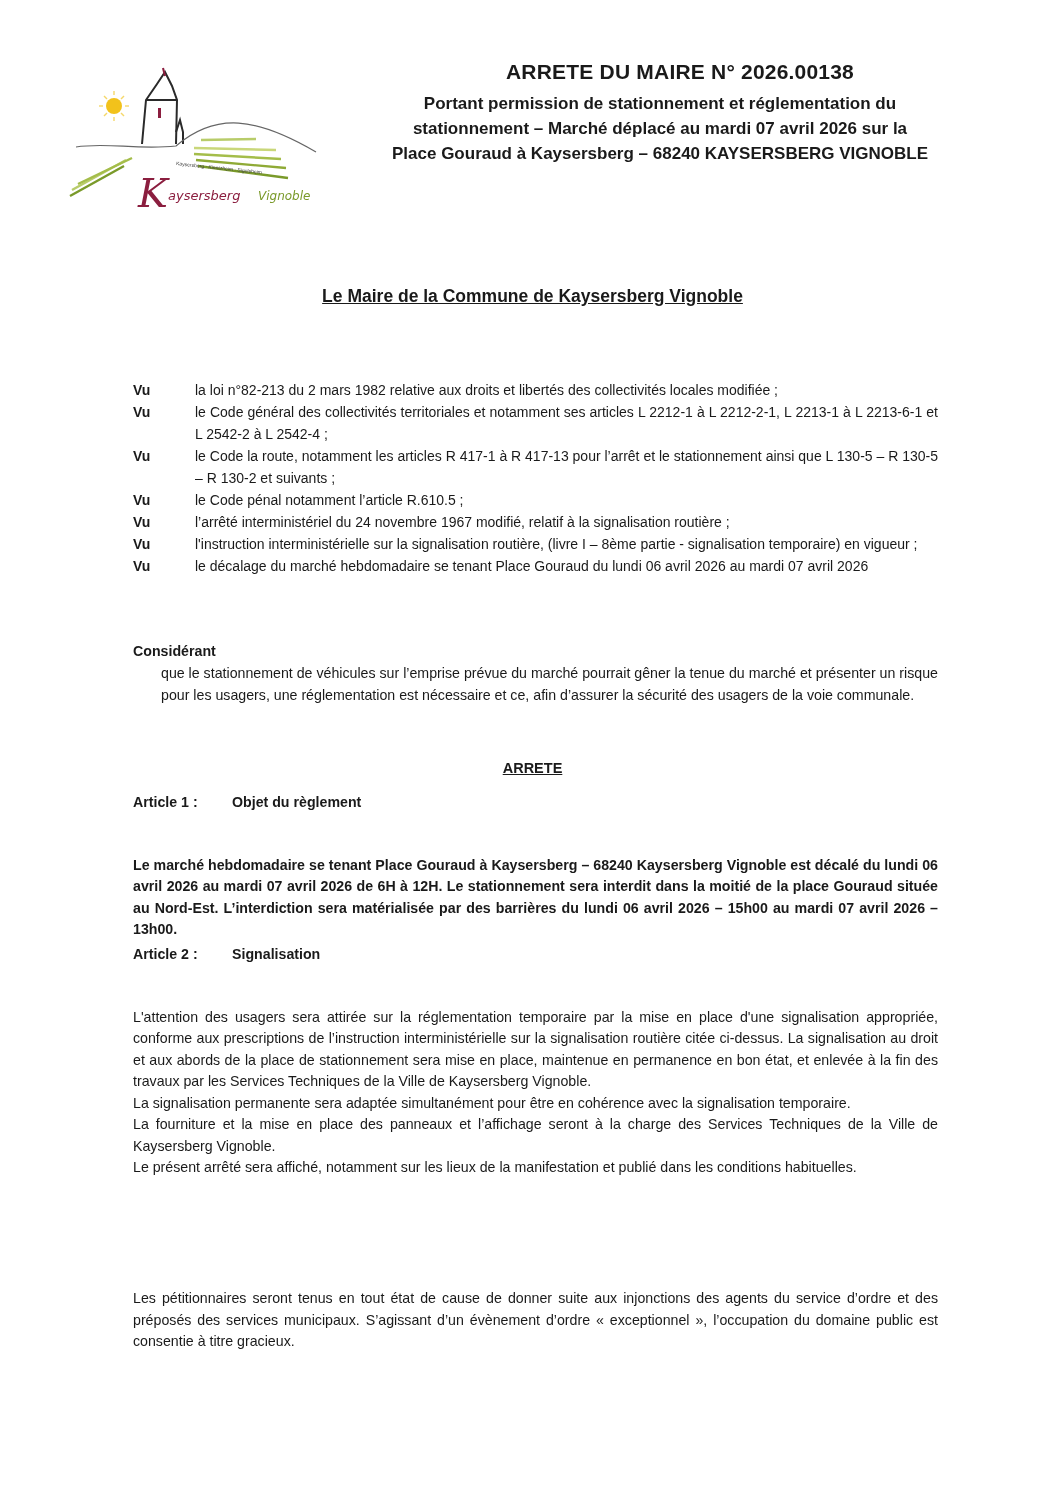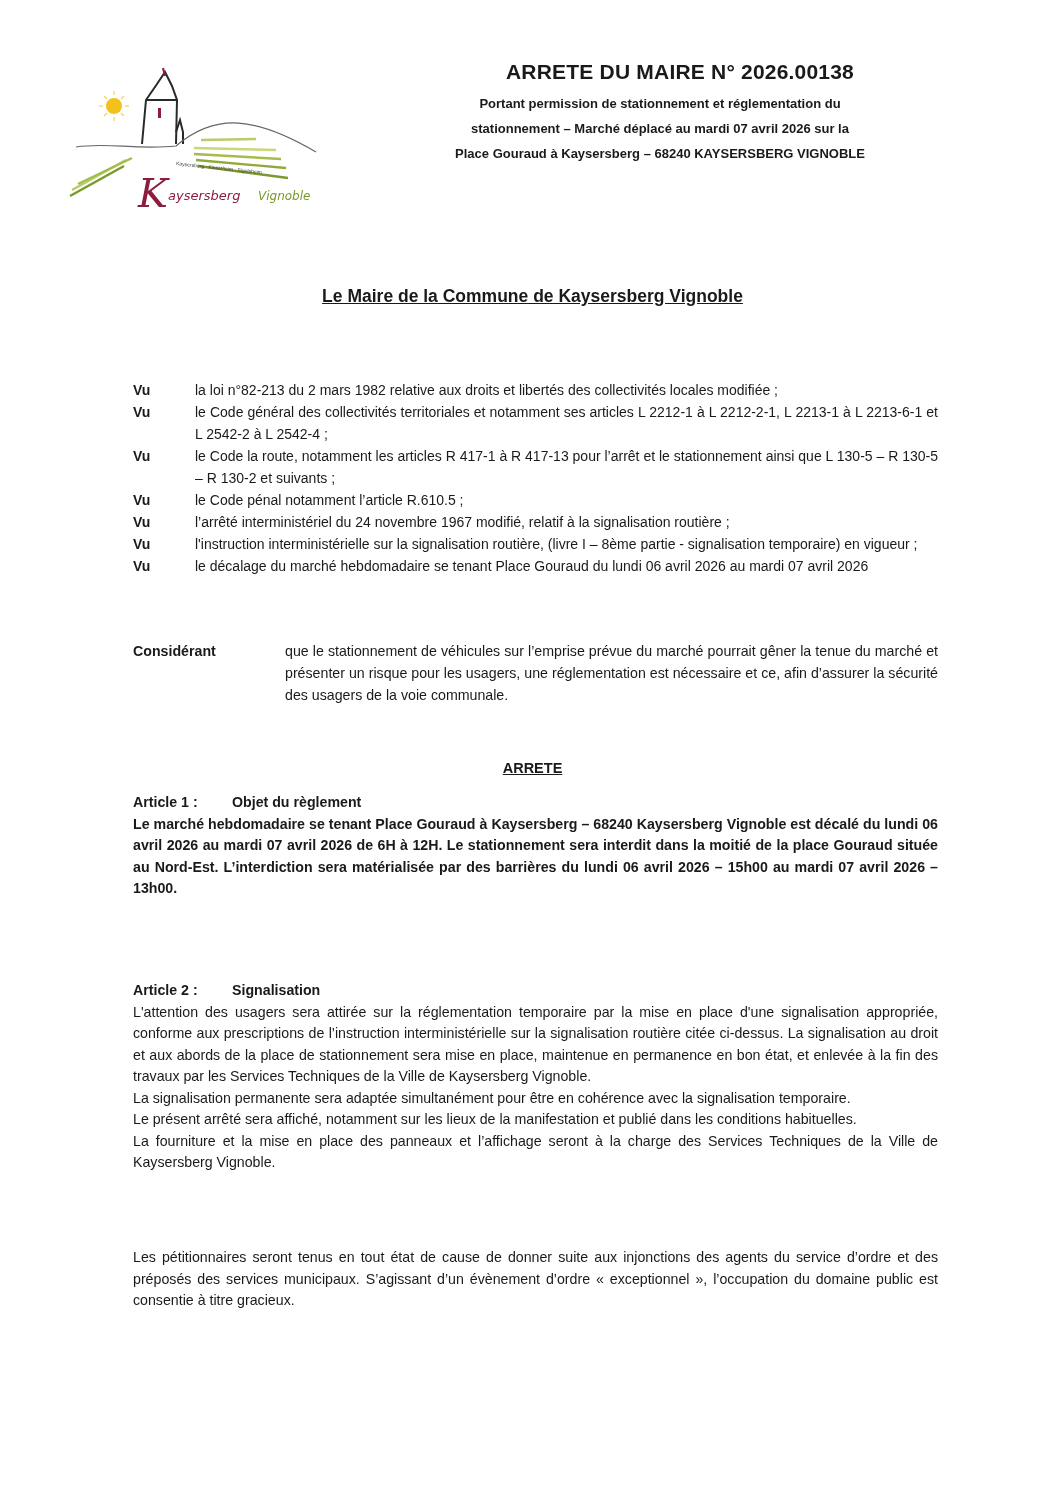--- a/index.html
+++ b/index.html
@@ -12,52 +12,52 @@
   
   .logo { position: absolute; left: 66px; top: 62px; width: 260px; height: 150px; }
 
   
   .doc-title {
     position: absolute; left: 400px; width: 560px; top: 40px; text-align: center;
     font-size: 21px; font-weight: bold; letter-spacing: 0.2px; margin-top: 20px;
   }
   .doc-subtitle {
     position: absolute; left: 350px; width: 620px; top: 91px; text-align: center;
-    font-size: 13px; font-weight: bold; line-height: 25px;
+    font-size: 17px; font-weight: bold; line-height: 25px;
   }
   .authority {
     position: absolute; left: 0; width: 1065px; top: 286px; text-align: center;
     font-size: 17.5px; font-weight: bold; text-decoration: underline;
   }
 
   
   .vu-list { position: absolute; left: 133px; top: 379px; width: 805px; }
   .vu-row { display: flex; font-size: 14px; line-height: 22px; }
   .vu-label { width: 62px; flex: none; font-weight: bold; }
   .vu-text { flex: 1; text-align: justify; }
 
   .considerant { position: absolute; left: 133px; top: 640px; width: 805px; display: flex;
-    font-size: 14.2px; line-height: 22px; }
+    font-size: 14.2px; line-height: 22px; flex-direction: column; }
   .considerant-label { width: 124px; flex: none; font-weight: bold; }
   .considerant-text { flex: 1; text-align: justify; margin-left: 28px; }
 
   .arrete-heading {
     position: absolute; left: 0; width: 1065px; top: 760px; text-align: center;
     font-size: 14.5px; font-weight: bold; text-decoration: underline;
   }
 
   .article { position: absolute; left: 133px; width: 805px; font-size: 14.2px; line-height: 21.5px; }
   .article-head { font-weight: bold; display: flex; }
   .article-num { width: 99px; flex: none; }
-  .article-body { text-align: justify; }
+  .article-body { text-align: justify; margin-top: 41px; }
   .article-body.bold { font-weight: bold; }
   .article-body p { margin: 0; }
 
   .art1 { top: 792px; }
-  .art2 { top: 980px; }
+  .art2 { top: 944px; }
   .art2 .article-num { width: 99px; }
   .art3 { top: 1247px; }
   .art3 .article-num { width: 102px; }
 </style>
 </head>
 <body>
 
 <div class="page">
 
   <div class="logo">
@@ -163,22 +163,22 @@
   </div>
 
   <div class="article art2">
     <div class="article-head">
       <span class="article-num">Article 2 :</span>
       <span>Signalisation</span>
     </div>
     <div class="article-body">
       <p>L'attention des usagers sera attirée sur la réglementation temporaire par la mise en place d'une signalisation appropriée, conforme aux prescriptions de l’instruction interministérielle sur la signalisation routière citée ci-dessus. La signalisation au droit et aux abords de la place de stationnement sera mise en place, maintenue en permanence en bon état, et enlevée à la fin des travaux par les Services Techniques de la Ville de Kaysersberg Vignoble.</p>
       <p>La signalisation permanente sera adaptée simultanément pour être en cohérence avec la signalisation temporaire.</p>
+      <p>La fourniture et la mise en place des panneaux et l’affichage seront à la charge des Services Techniques de la Ville de Kaysersberg Vignoble.</p>
       <p>Le présent arrêté sera affiché, notamment sur les lieux de la manifestation et publié dans les conditions habituelles.</p>
-      <p>La fourniture et la mise en place des panneaux et l’affichage seront à la charge des Services Techniques de la Ville de Kaysersberg Vignoble.</p>
     </div>
   </div>
 
   <div class="article art3">
     <div class="article-body">
       <p>Les pétitionnaires seront tenus en tout état de cause de donner suite aux injonctions des agents du service d’ordre et des préposés des services municipaux. S’agissant d’un évènement d’ordre « exceptionnel », l’occupation du domaine public est consentie à titre gracieux.</p>
     </div>
   </div>
 
 </div>

